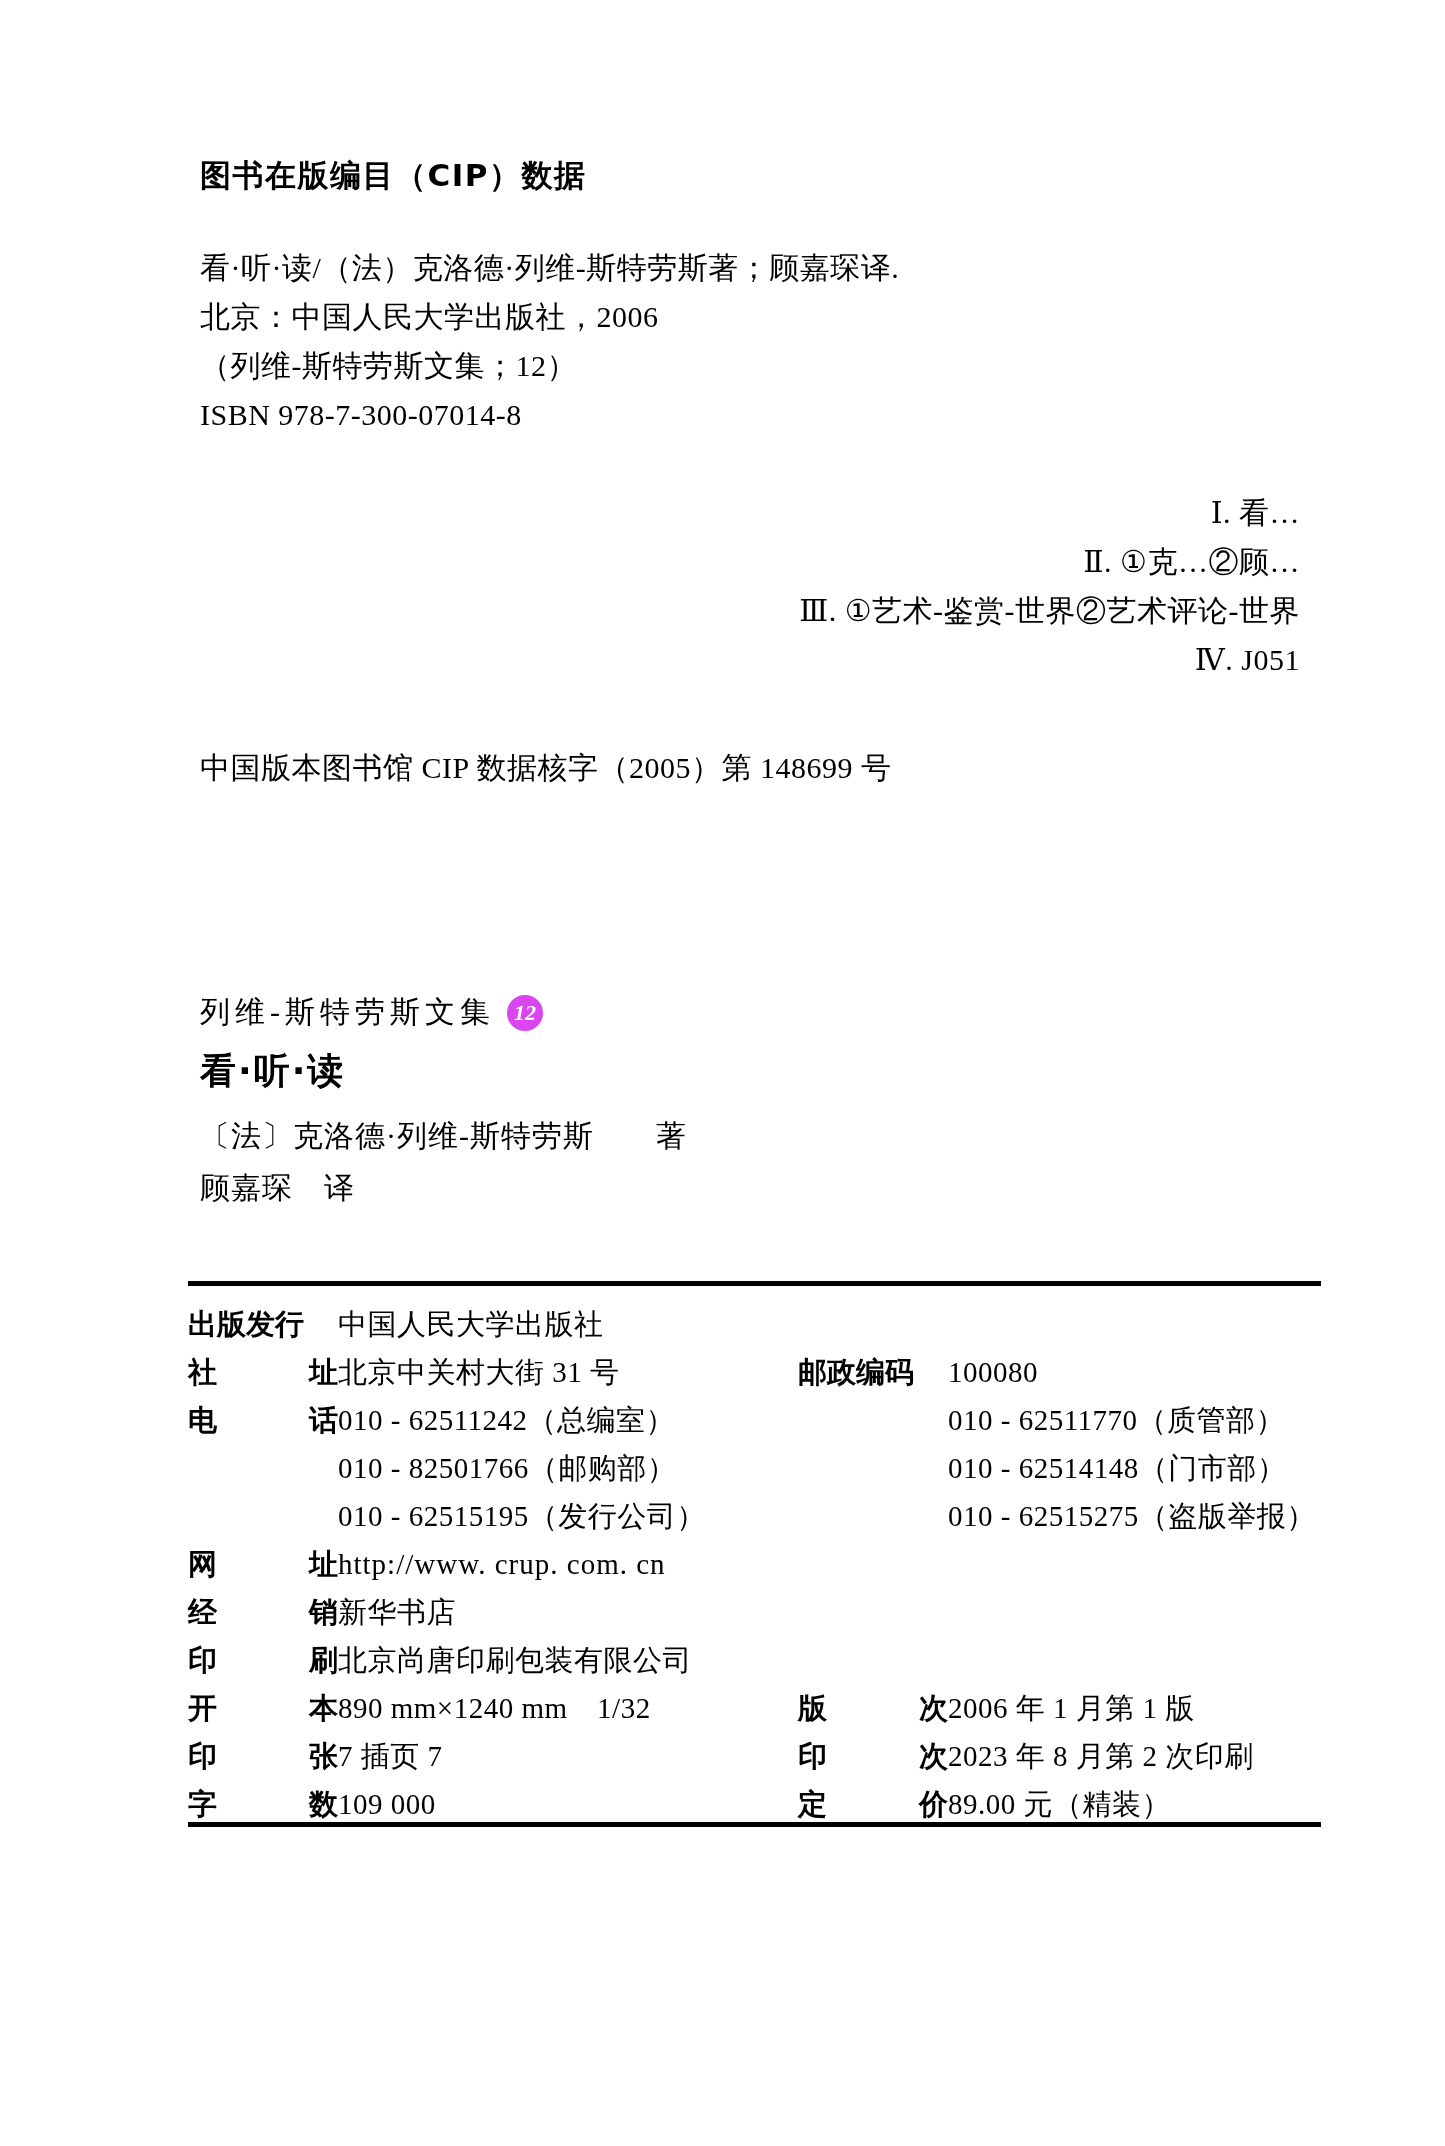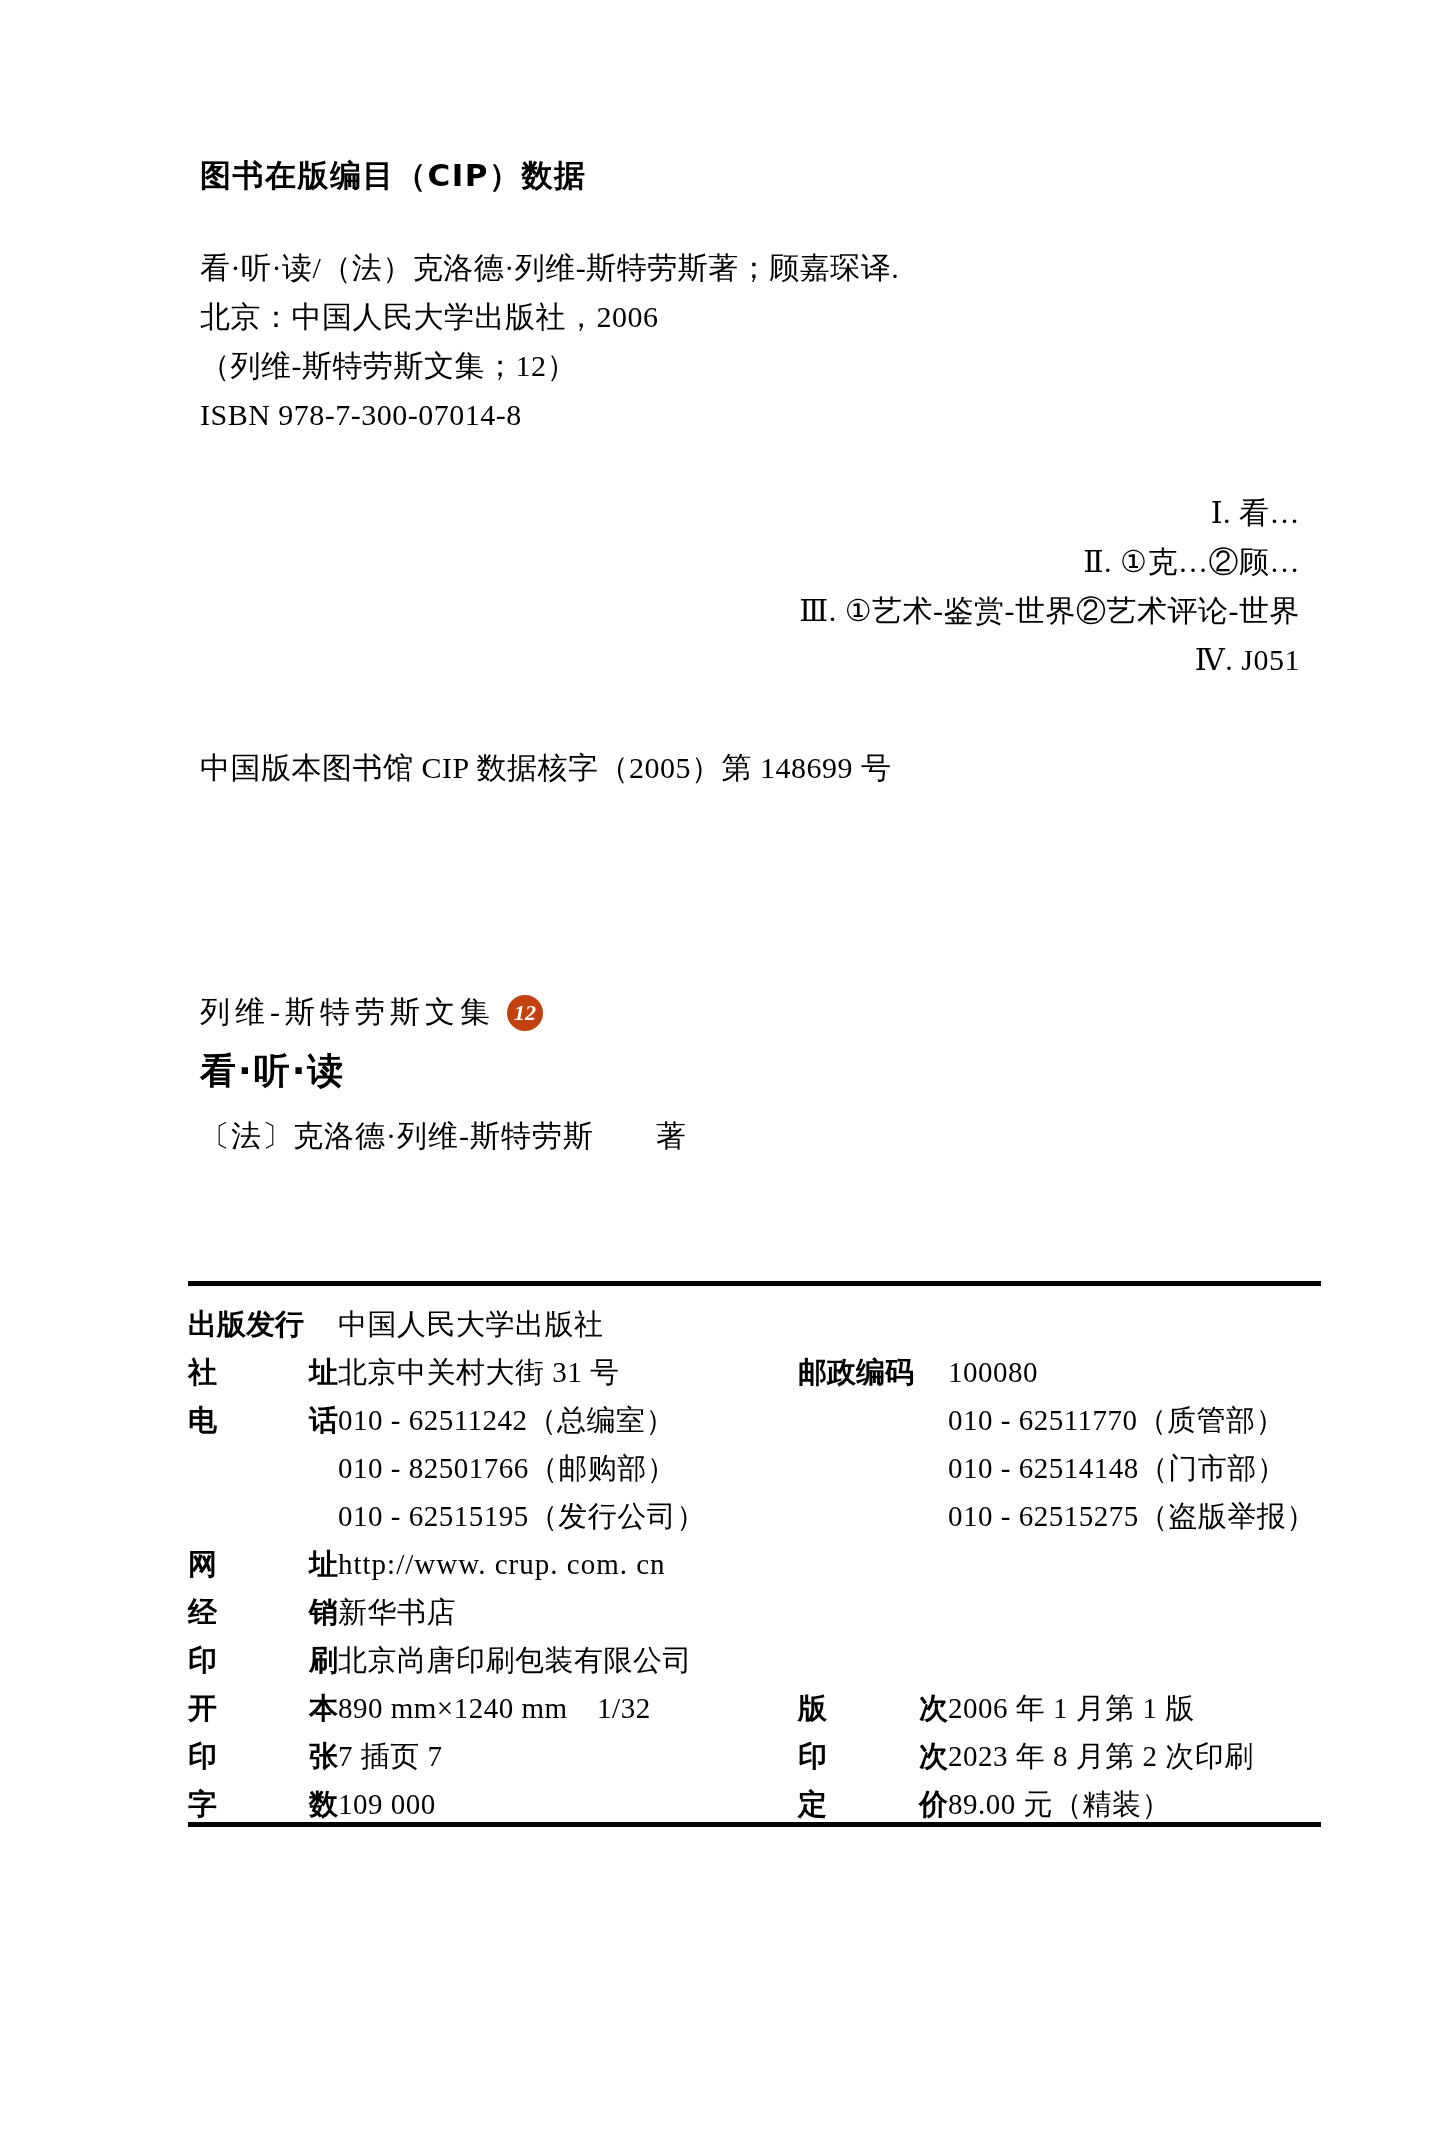--- a/index.html
+++ b/index.html
@@ -74,21 +74,21 @@
     margin-bottom: 14px;
   }
   #series-name { white-space: pre; }
   #series-badge {
     display: inline-flex;
     align-items: center;
     justify-content: center;
     width: 36px;
     height: 36px;
     border-radius: 50%;
-    background: #c2410c;
+    background: #d946ef;
     color: #ffffff;
     font-family: "Liberation Serif", "DejaVu Serif", serif;
     font-style: italic;
     font-weight: bold;
     font-size: 22px;
     margin-left: 12px;
     letter-spacing: 0;
     line-height: 1;
   }
   #book-title {
@@ -210,20 +210,21 @@
     <div id="cip-verify">中国版本图书馆 CIP 数据核字（2005）第 148699 号</div>
   </div>
 
   <div id="colophon">
     <div id="series-row">
       <span id="series-name">列维-斯特劳斯文集</span>
       <span id="series-badge">12</span>
     </div>
     <div id="book-title">看·听·读</div>
     <div class="byline">〔法〕克洛德·列维-斯特劳斯　　著</div>
+    <div class="byline">顾嘉琛　译</div>
   </div>
 
   <div id="rule-top"></div>
   <div id="rule-bottom"></div>
 
   <div id="imprint">
 
     <div class="imprint-row">
       <div class="col-left">
         <div class="lbl one-word">出版发行</div>

